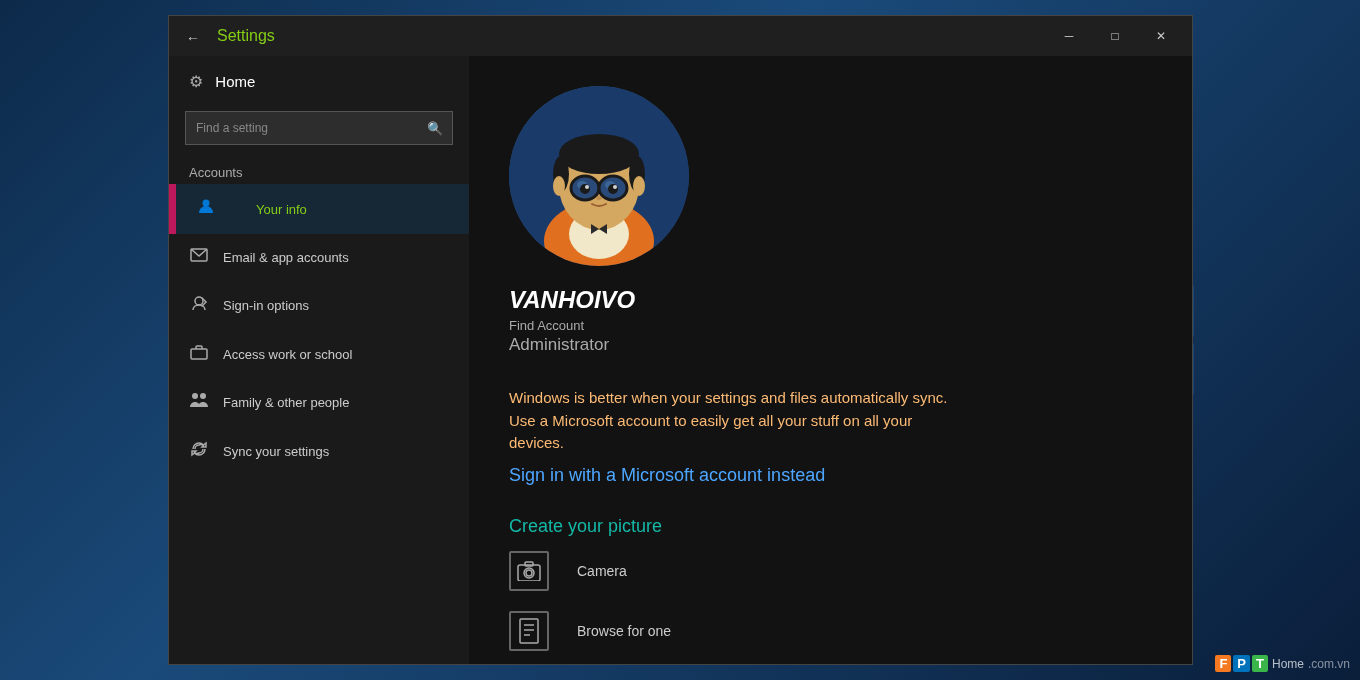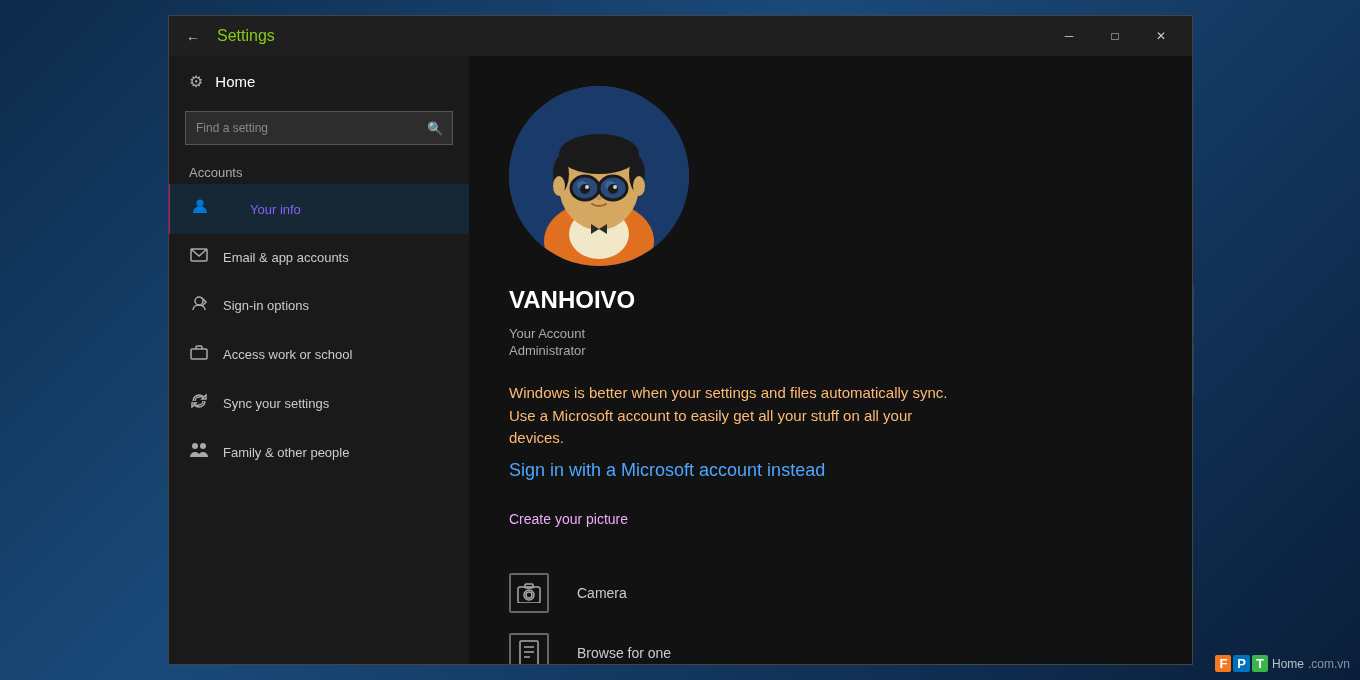--- a/index.html
+++ b/index.html
@@ -150,22 +150,22 @@
       display: flex;
       align-items: center;
       gap: 14px;
       padding: 14px 20px;
       color: #ccc;
       cursor: pointer;
       position: relative;
     }
     .nav-item.active {
       background: rgba(0,120,215,0.15);
-      border-left: 1px solid #be185d;
-      color: #8b5cf6;
+      border-left: 7px solid #be185d;
+      color: #84cc16;
       gap: 40px;
     }
     .nav-item.active .nav-icon { color: #0078d7; }
     .nav-icon {
       font-size: 16px;
       color: #aaa;
       width: 20px;
       text-align: center;
       flex-shrink: 0;
     }
@@ -196,52 +196,53 @@
     }
     .avatar-svg {
       width: 180px;
       height: 180px;
     }
 
     .username {
       font-size: 24px;
       font-weight: bold;
       color: #fff;
-      margin-bottom: 12px;
+      margin-bottom: 4px;
+      font-style: italic;
     }
     .account-type {
       font-size: 13px;
       color: #aaa;
       margin-bottom: 2px;
     }
     .account-role {
-      font-size: 13px;
+      font-size: 17px;
       color: #aaa;
-      margin-bottom: 24px;
+      margin-bottom: 32px;
     }
     .sync-description {
       font-size: 15px;
       color: #fdba74;
       line-height: 1.5;
       max-width: 440px;
       margin-bottom: 10px;
     }
     .ms-account-link {
       color: #4da6ff;
       font-size: 18px;
       cursor: pointer;
       text-decoration: none;
       margin-bottom: 30px;
       display: block;
     }
 
     .create-picture-title {
-      font-size: 14px;
-      color: #f0abfc;
-      margin-bottom: 36px;
+      font-size: 18px;
+      color: #14b8a6;
+      margin-bottom: 4px;
     }
 
     .picture-option {
       display: flex;
       align-items: center;
       gap: 28px;
       padding: 10px 0;
       cursor: pointer;
       color: #ccc;
     }
@@ -364,39 +365,39 @@
           <svg width="18" height="16" viewBox="0 0 18 16" fill="none" stroke="currentColor" stroke-width="1.5">
             <rect x="1" y="5" width="16" height="10" rx="1"></rect>
             <path d="M6 5V3a1 1 0 011-1h4a1 1 0 011 1v2"></path>
           </svg>
         </span>
         <span class="nav-label">Access work or school</span>
       </div>
 
       <div class="nav-item">
         <span class="nav-icon">
-          <svg width="18" height="18" viewBox="0 0 18 18" fill="none" stroke="currentColor" stroke-width="1.5">
-            <path d="M3 9a6 6 0 016-6 6 6 0 014.5 2L16 3v4h-4l1.5-1.5A4 4 0 009 5a4 4 0 00-4 4"></path>
-            <path d="M15 9a6 6 0 01-6 6 6 6 0 01-4.5-2L2 15v-4h4L4.5 12.5A4 4 0 009 13a4 4 0 004-4"></path>
-          </svg>
-        </span>
-        <span class="nav-label">Sync your settings</span>
-      </div>
-
-      <div class="nav-item">
-        <span class="nav-icon">
           <svg width="20" height="16" viewBox="0 0 20 16" fill="currentColor">
             <circle cx="6" cy="4" r="3"></circle>
             <circle cx="14" cy="4" r="3"></circle>
             <path d="M1 15c0-2.76 2.24-5 5-5s5 2.24 5 5"></path>
             <path d="M9 15c0-2.76 2.24-5 5-5s5 2.24 5 5"></path>
           </svg>
         </span>
         <span class="nav-label">Family &amp; other people</span>
       </div>
+
+      <div class="nav-item">
+        <span class="nav-icon">
+          <svg width="18" height="18" viewBox="0 0 18 18" fill="none" stroke="currentColor" stroke-width="1.5">
+            <path d="M3 9a6 6 0 016-6 6 6 0 014.5 2L16 3v4h-4l1.5-1.5A4 4 0 009 5a4 4 0 00-4 4"></path>
+            <path d="M15 9a6 6 0 01-6 6 6 6 0 01-4.5-2L2 15v-4h4L4.5 12.5A4 4 0 009 13a4 4 0 004-4"></path>
+          </svg>
+        </span>
+        <span class="nav-label">Sync your settings</span>
+      </div>
     </div>
 
     <div class="main">
 
       <div class="profile-avatar">
         <svg class="avatar-svg" viewBox="0 0 180 180" xmlns="http://www.w3.org/2000/svg">
 
           <circle cx="90" cy="90" r="90" fill="#1a3a6a"></circle>
 
           <ellipse cx="90" cy="155" rx="55" ry="40" fill="#e07020"></ellipse>
@@ -433,21 +434,21 @@
           <ellipse cx="50" cy="100" rx="6" ry="10" fill="#d4a860"></ellipse>
 
           <ellipse cx="130" cy="100" rx="6" ry="10" fill="#d4a860"></ellipse>
 
           <polygon points="82,138 90,143 82,148" fill="#2a2a2a"></polygon>
           <polygon points="98,138 90,143 98,148" fill="#2a2a2a"></polygon>
         </svg>
       </div>
 
       <div class="username">VANHOIVO</div>
-      <div class="account-type">Your Account</div>
+      <div class="account-type">Find Account</div>
       <div class="account-role">Administrator</div>
 
       <div class="sync-description">Windows is better when your settings and files automatically sync. Use a Microsoft account to easily get all your stuff on all your devices.</div>
 
       <a class="ms-account-link" href="#">Sign in with a Microsoft account instead</a>
 
       <div class="create-picture-title">Create your picture</div>
 
       <div class="picture-option">
         <div class="option-icon">

